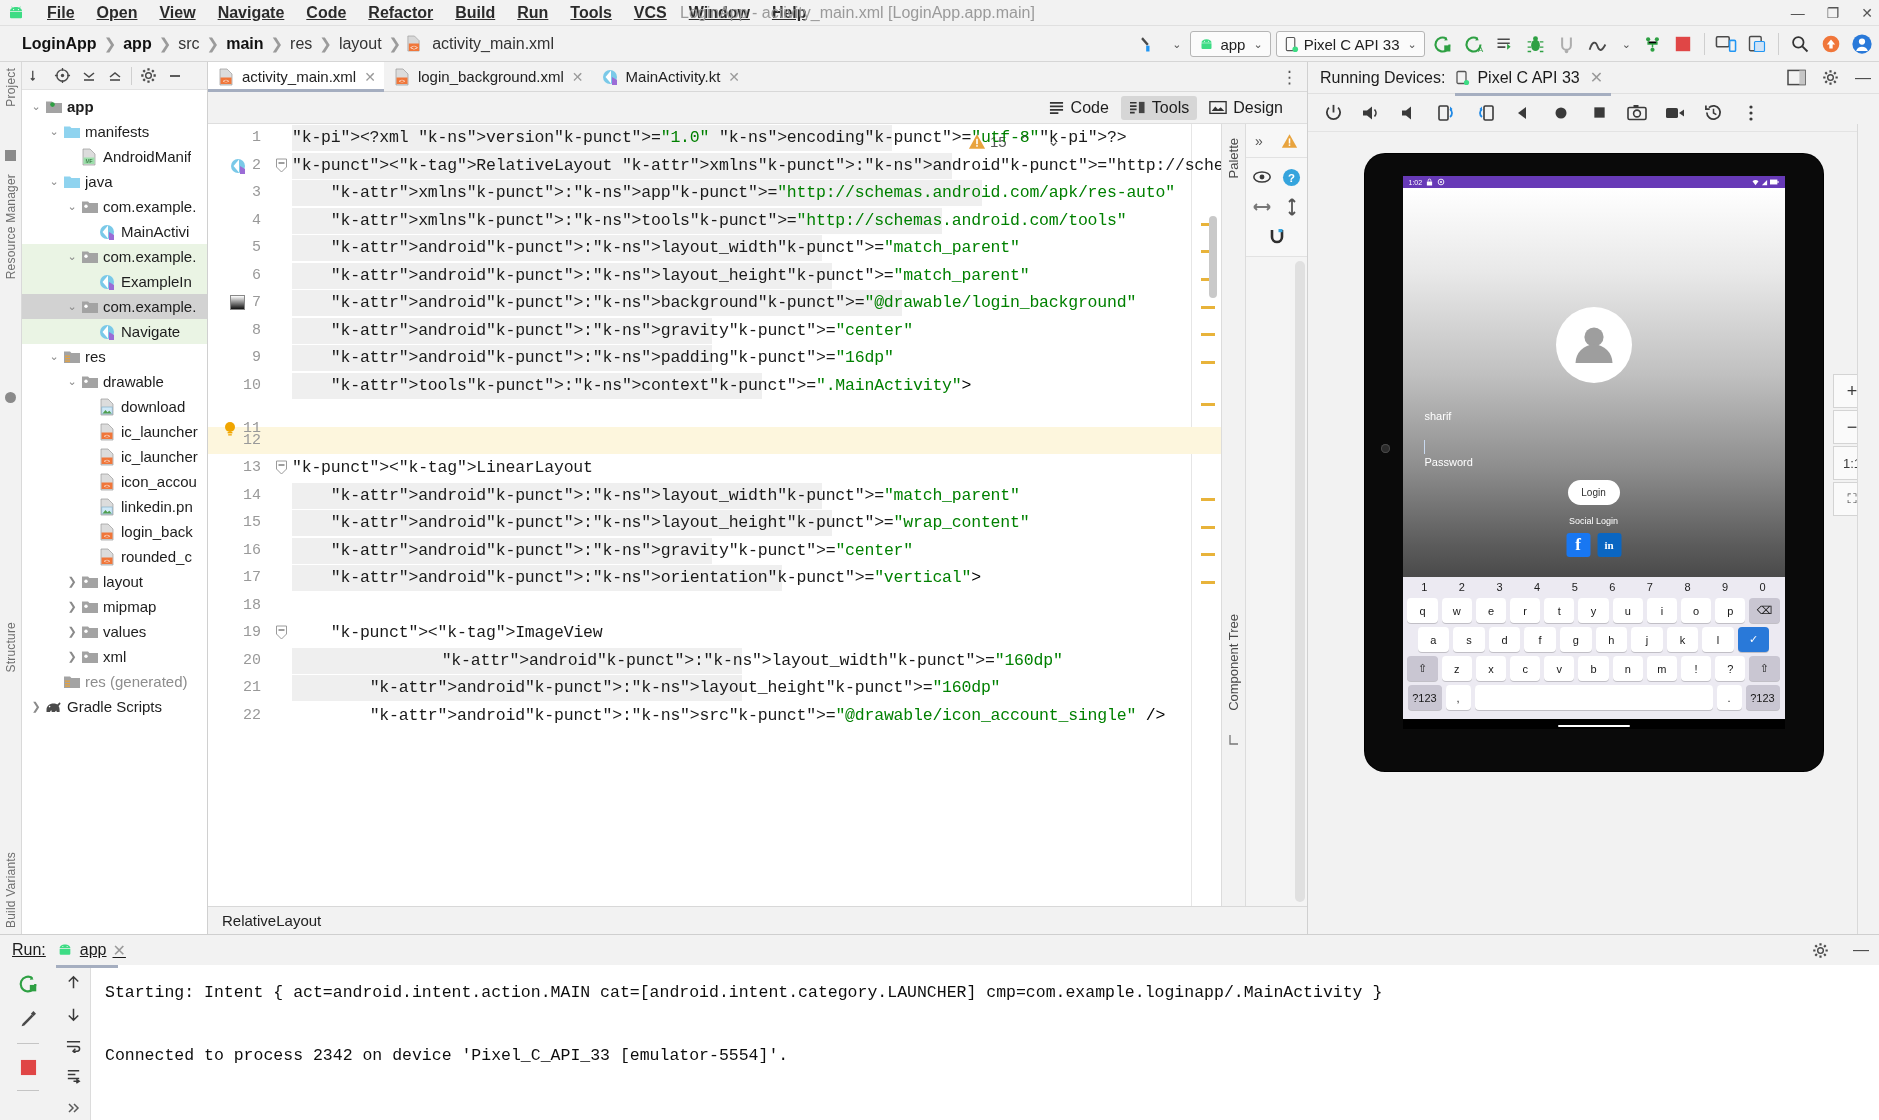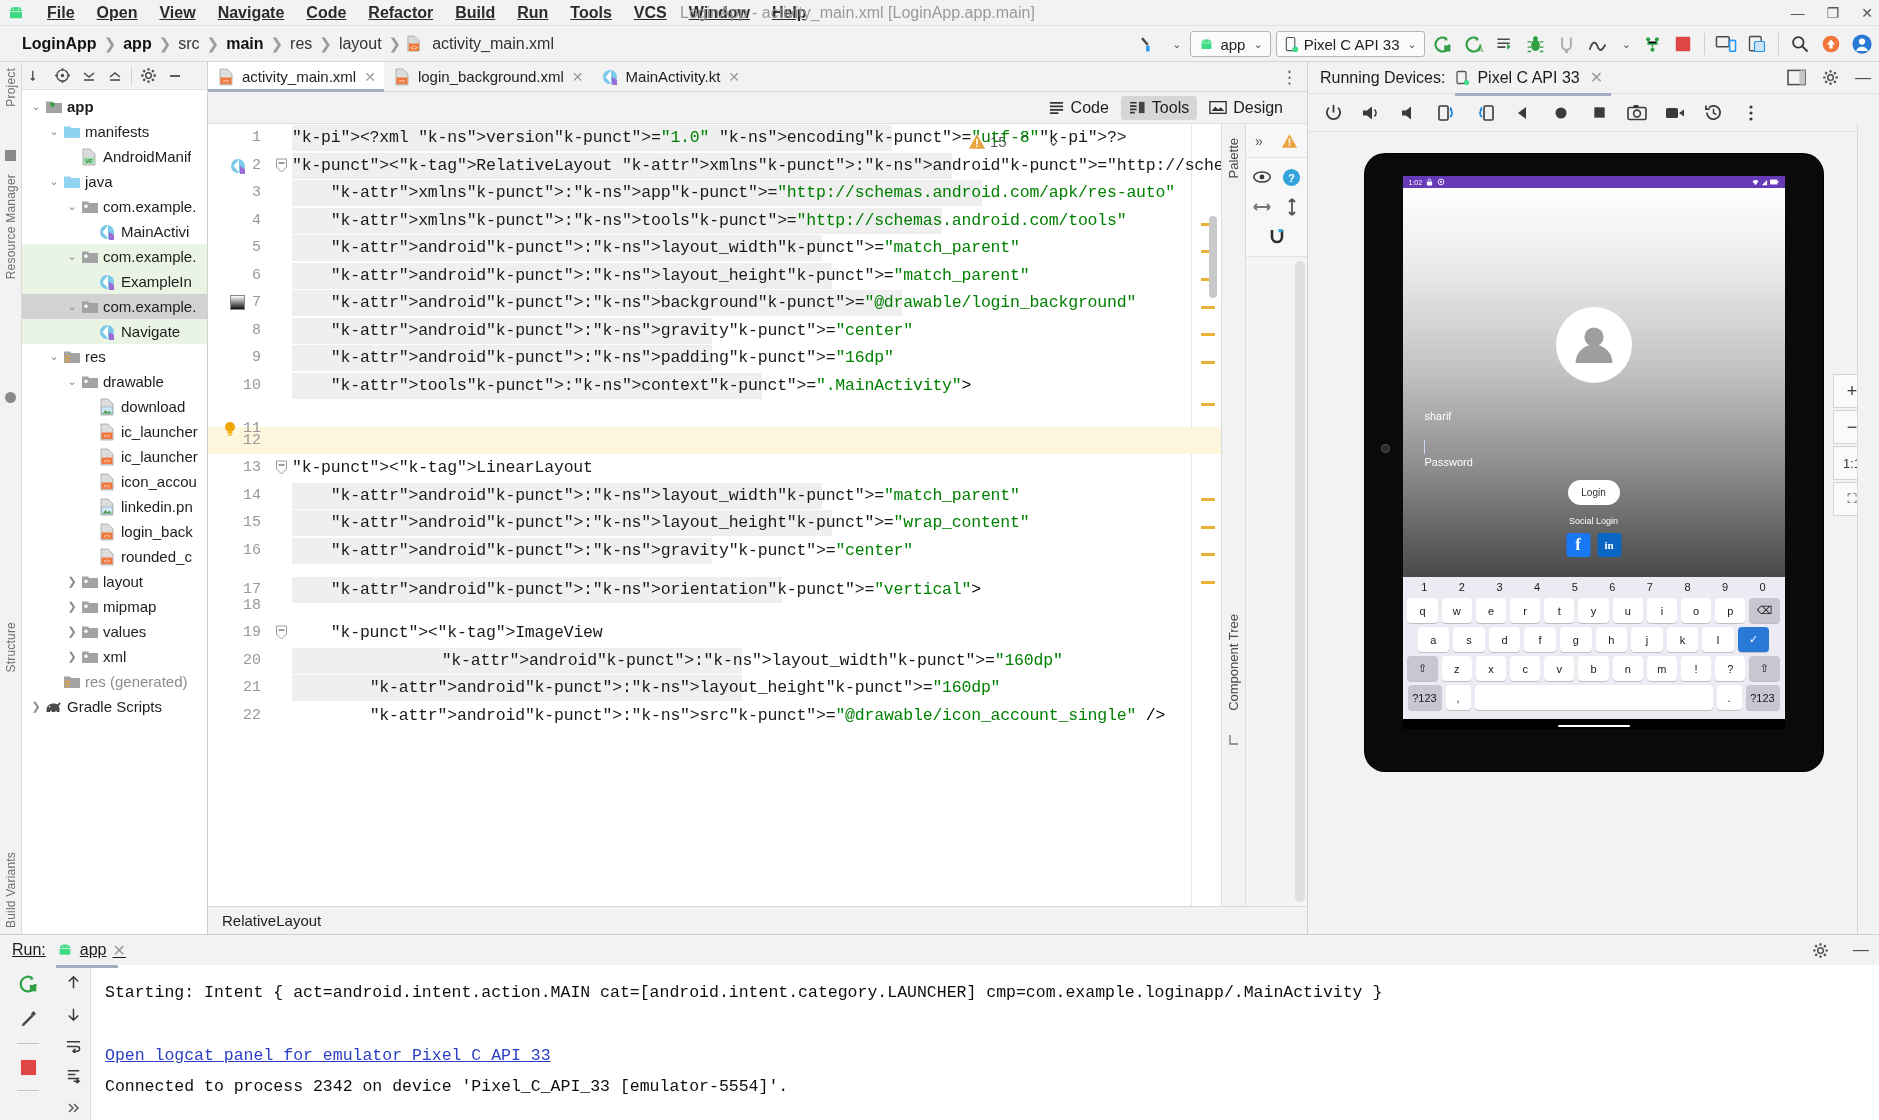--- a/index.html
+++ b/index.html
@@ -1042,21 +1042,21 @@
             </div>
             <div class="lineblk" style="top: 0px;">
               <div class="hl-band" style="top: 1px; width: 420px;"></div>
               <div class="gutter">
                 <span class="gmark"></span>
                 <span>16</span>
               </div>
               <div class="fold"></div>
               <div class="codetext">    <span class="&lt;span">"k-attr"</span>&gt;android<span class="&lt;span">"k-punct"</span>&gt;:<span class="&lt;span">"k-ns"</span>&gt;gravity<span class="&lt;span">"k-punct"</span>&gt;=<span class="k-val">"center"</span></div>
             </div>
-            <div class="lineblk" style="top: 12px;">
+            <div class="lineblk" style="top: 0px;">
               <div class="hl-band" style="top: 1px; width: 490px;"></div>
               <div class="gutter">
                 <span class="gmark"></span>
                 <span>17</span>
               </div>
               <div class="fold"></div>
               <div class="codetext">    <span class="&lt;span">"k-attr"</span>&gt;android<span class="&lt;span">"k-punct"</span>&gt;:<span class="&lt;span">"k-ns"</span>&gt;orientation<span class="&lt;span">"k-punct"</span>&gt;=<span class="k-val">"vertical"</span><span class="k-punct">&gt;</span></div>
             </div>
             <div class="lineblk" style="top: 0px;">
               <div class="gutter">
@@ -1461,16 +1461,16 @@
               <path d="M3 3h12M3 7h8M3 11h12" stroke="#3a3a3a" stroke-width="1.6"></path>
               <path d="M9 14h6M12 16l3-2-3-2" stroke="#3a3a3a" stroke-width="1.6" fill="none"></path>
             </svg>
           </div>
         <div class="rr-ic">
             <svg width="14" height="14" viewBox="0 0 14 14">
               <path d="M3 3l4 4-4 4M8 3l4 4-4 4" stroke="#5a5a5a" stroke-width="1.5" fill="none"></path>
             </svg>
           </div>
       </div>
-      <div class="console" id="console"><div>Starting: Intent { act=android.intent.action.MAIN cat=[android.intent.category.LAUNCHER] cmp=com.example.loginapp/.MainActivity }</div><div>&nbsp;</div><div class="clink">Open logcat panel for emulator Pixel C API 33</div><div>Connected to process 2342 on device 'Pixel_C_API_33 [emulator-5554]'.</div></div>
+      <div class="console" id="console"><div>Starting: Intent { act=android.intent.action.MAIN cat=[android.intent.category.LAUNCHER] cmp=com.example.loginapp/.MainActivity }</div><div>&nbsp;</div><div>Connected to process 2342 on device 'Pixel_C_API_33 [emulator-5554]'.</div></div>
     </div>
   </div>
 </div>
 
 </body></html>

